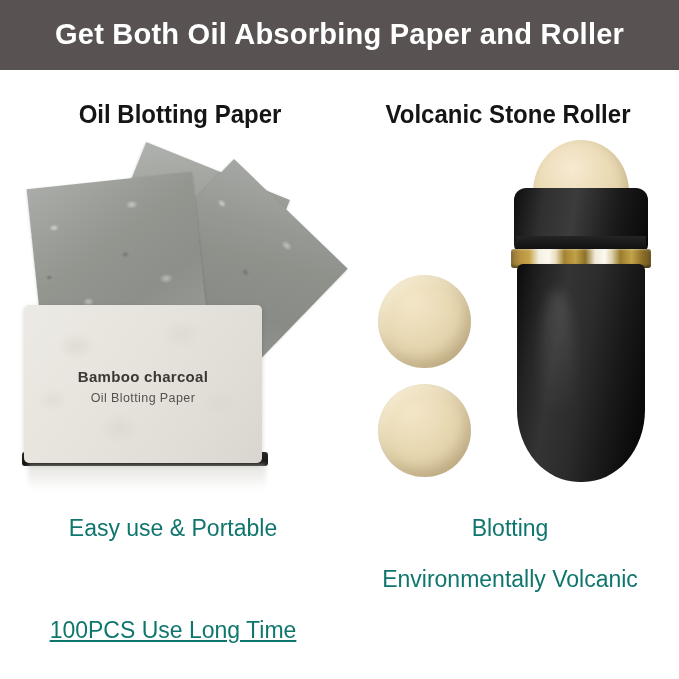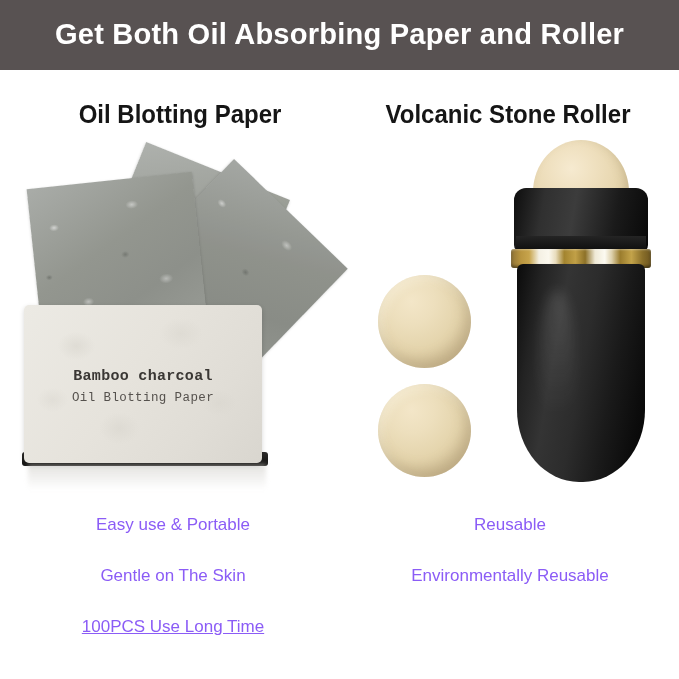--- a/index.html
+++ b/index.html
@@ -123,21 +123,20 @@
       radial-gradient(ellipse 22px 17px at 12% 60%, rgba(214,211,203,.40), rgba(214,211,203,0) 72%),
       linear-gradient(125deg, #eceae4 0%, #e6e3dc 45%, #e0ddd6 75%, #d9d6cf 100%);
     box-shadow: 0 2px 5px rgba(0,0,0,.16);
     overflow: hidden;
   }
   .box-label {
     position: absolute;
     left: 0; width: 238px;
     text-align: center;
     color: #3a3734;
-    font-family: Liberation Mono, monospace;
   }
   #box-label-main {
     top: 63px;
     font-size: 15px;
     font-weight: bold;
     letter-spacing: 0.3px;
   }
   #box-label-sub {
     top: 86px;
     font-size: 12.5px;
@@ -216,22 +215,22 @@
     width: 36px; height: 150px;
     border-radius: 50%;
     background: linear-gradient(180deg, rgba(255,255,255,.12), rgba(255,255,255,0) 85%);
     filter: blur(6px);
   }
 
   
   .bullet {
     position: absolute;
     font-family: "Liberation Sans", sans-serif;
-    font-size: 17px;
-    color: #8b5cf6;
+    font-size: 23px;
+    color: #0f766e;
     white-space: nowrap;
     text-align: center;
   }
   .col-left-bullets  { left: 8px;   width: 330px; }
   .col-right-bullets { left: 345px; width: 330px; }
   .row-1 { top: 515px; }
   .row-2 { top: 566px; }
   .row-3 { top: 617px; text-decoration: underline; }
 </style>
 </head>
@@ -265,19 +264,18 @@
   <div class="roller">
     <div class="roller-stone-dome"></div>
     <div class="roller-collar"></div>
     <div class="roller-collar-shade"></div>
     <div class="roller-gold-band"></div>
     <div class="roller-body"></div>
     <div class="roller-body-gloss"></div>
   </div>
 
   <div class="bullet col-left-bullets row-1">Easy use &amp; Portable</div>
-  <div class="bullet col-left-bullets row-2">Gentle on The Skin</div>
   <div class="bullet col-left-bullets row-3">100PCS Use Long Time</div>
 
-  <div class="bullet col-right-bullets row-1">Reusable</div>
-  <div class="bullet col-right-bullets row-2">Environmentally Reusable</div>
+  <div class="bullet col-right-bullets row-1">Blotting</div>
+  <div class="bullet col-right-bullets row-2">Environmentally Volcanic</div>
 
 </div>
 
 </body></html>

